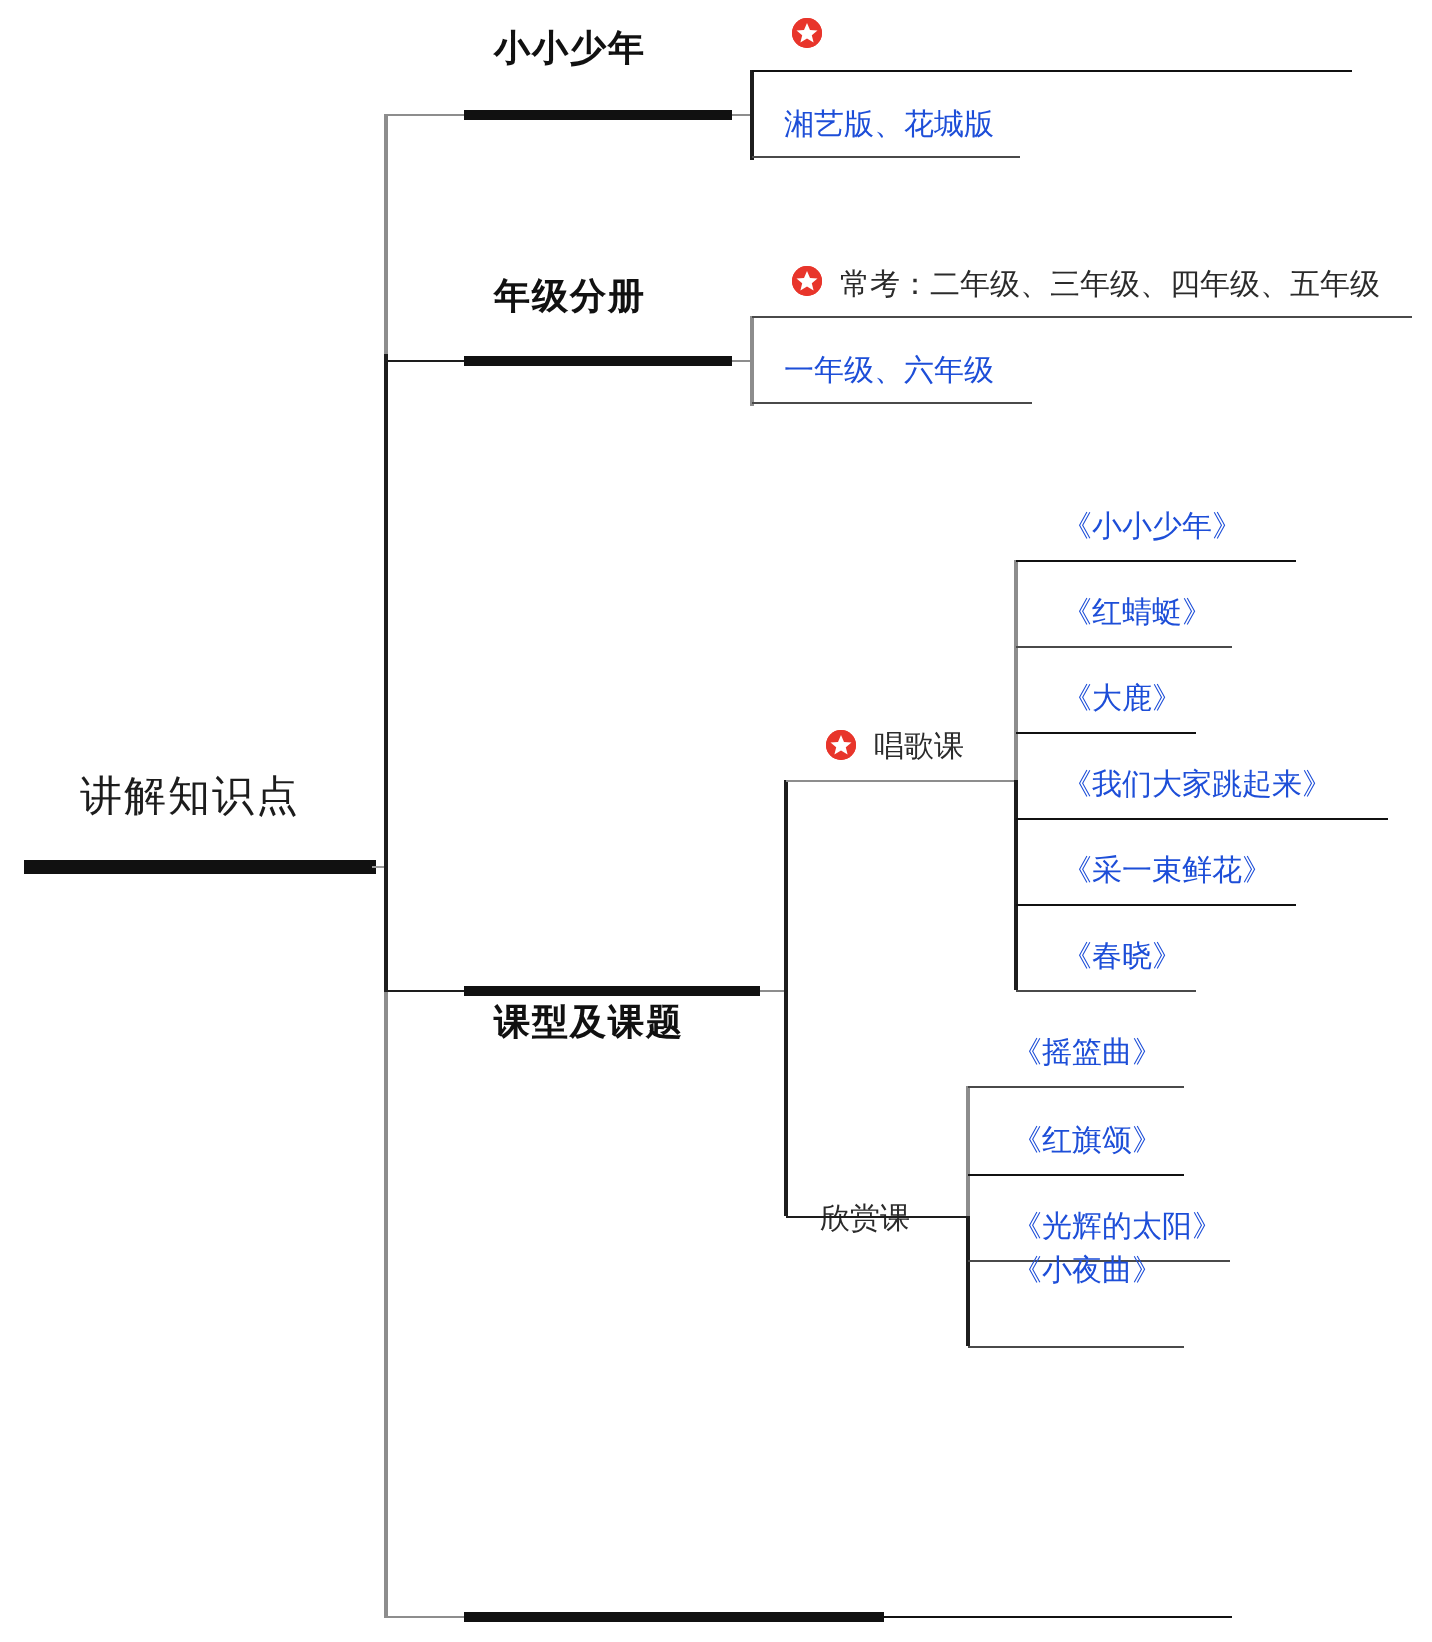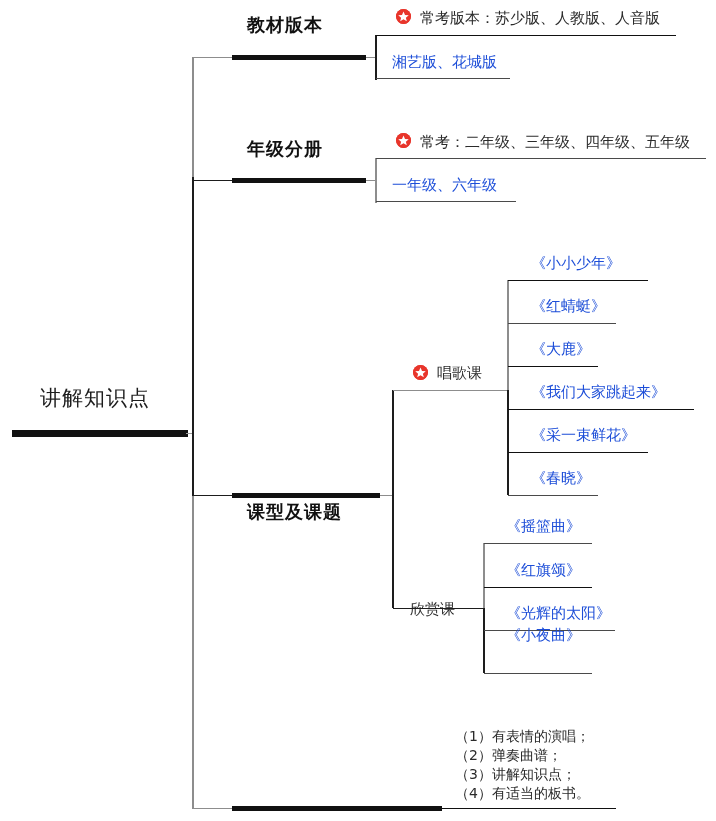--- a/index.html
+++ b/index.html
@@ -47,33 +47,32 @@
   <div class="ul-root" style="left:12px;top:430px;width:176px;"></div>
 
   <div class="ln h" style="left:186px;top:433px;width:8px;background:#9a9a9a;"></div>
 
   <div class="ln v" style="left:192px;top:57px;width:2px;height:120px;background:#8d8d8d;"></div>
   <div class="ln v" style="left:192px;top:177px;width:2px;height:256px;background:#1d1d1d;"></div>
   <div class="ln v" style="left:192px;top:433px;width:2px;height:62px;background:#1d1d1d;"></div>
   <div class="ln v" style="left:192px;top:495px;width:2px;height:313px;background:#8d8d8d;"></div>
 
   <div class="ln h" style="left:192px;top:57px;width:40px;background:#8d8d8d;"></div>
-  <div class="t t-l1" style="left:247px;top:16px;">教材版本</div>
+  <div class="t t-l1" style="left:247px;top:16px;">小小少年</div>
   <div class="ul-l1" style="left:232px;top:55px;width:134px;"></div>
   <div class="ln h" style="left:366px;top:57px;width:10px;background:#8d8d8d;"></div>
 
   <div class="ln v" style="left:375px;top:35px;width:2px;height:45px;background:#1d1d1d;"></div>
 
   <span class="star" style="left:396px;top:9px;">
     <svg viewBox="0 0 20 20" aria-hidden="true">
       <circle cx="10" cy="10" r="10" fill="#e8352b"></circle>
       <polygon points="10,3.4 12.0,8.0 17.0,8.3 13.2,11.5 14.4,16.3 10,13.6 5.6,16.3 6.8,11.5 3.0,8.3 8.0,8.0" fill="#ffffff"></polygon>
     </svg>
   </span>
-  <div class="t t-leaf" style="left:420px;top:11px;color:#2b2b2b;">常考版本：苏少版、人教版、人音版</div>
   <div class="ul-leaf strong" style="left:376px;top:35px;width:300px;"></div>
 
   <div class="t t-leaf" style="left:392px;top:55px;">湘艺版、花城版</div>
   <div class="ul-leaf" style="left:376px;top:78px;width:134px;"></div>
 
   <div class="ln h" style="left:192px;top:180px;width:40px;background:#1d1d1d;"></div>
   <div class="t t-l1" style="left:247px;top:140px;">年级分册</div>
   <div class="ul-l1" style="left:232px;top:178px;width:134px;"></div>
   <div class="ln h" style="left:366px;top:180px;width:10px;background:#8d8d8d;"></div>
 
@@ -142,19 +141,15 @@
 
   <div class="t t-leaf" style="left:506px;top:606px;">《光辉的太阳》</div>
   <div class="ul-leaf" style="left:484px;top:630px;width:131px;"></div>
 
   <div class="t t-leaf" style="left:506px;top:628px;">《小夜曲》</div>
   <div class="ul-leaf" style="left:484px;top:673px;width:108px;"></div>
 
   <div class="ln h" style="left:192px;top:808px;width:40px;background:#8d8d8d;"></div>
   <div class="ul-l1" style="left:232px;top:806px;width:210px;"></div>
 
-  <div class="t t-list" style="left:455px;top:727px;">（1）有表情的演唱；
-（2）弹奏曲谱；
-（3）讲解知识点；
-（4）有适当的板书。</div>
   <div class="ul-leaf strong" style="left:442px;top:808px;width:174px;"></div>
 
 </div>
 
 </body></html>

